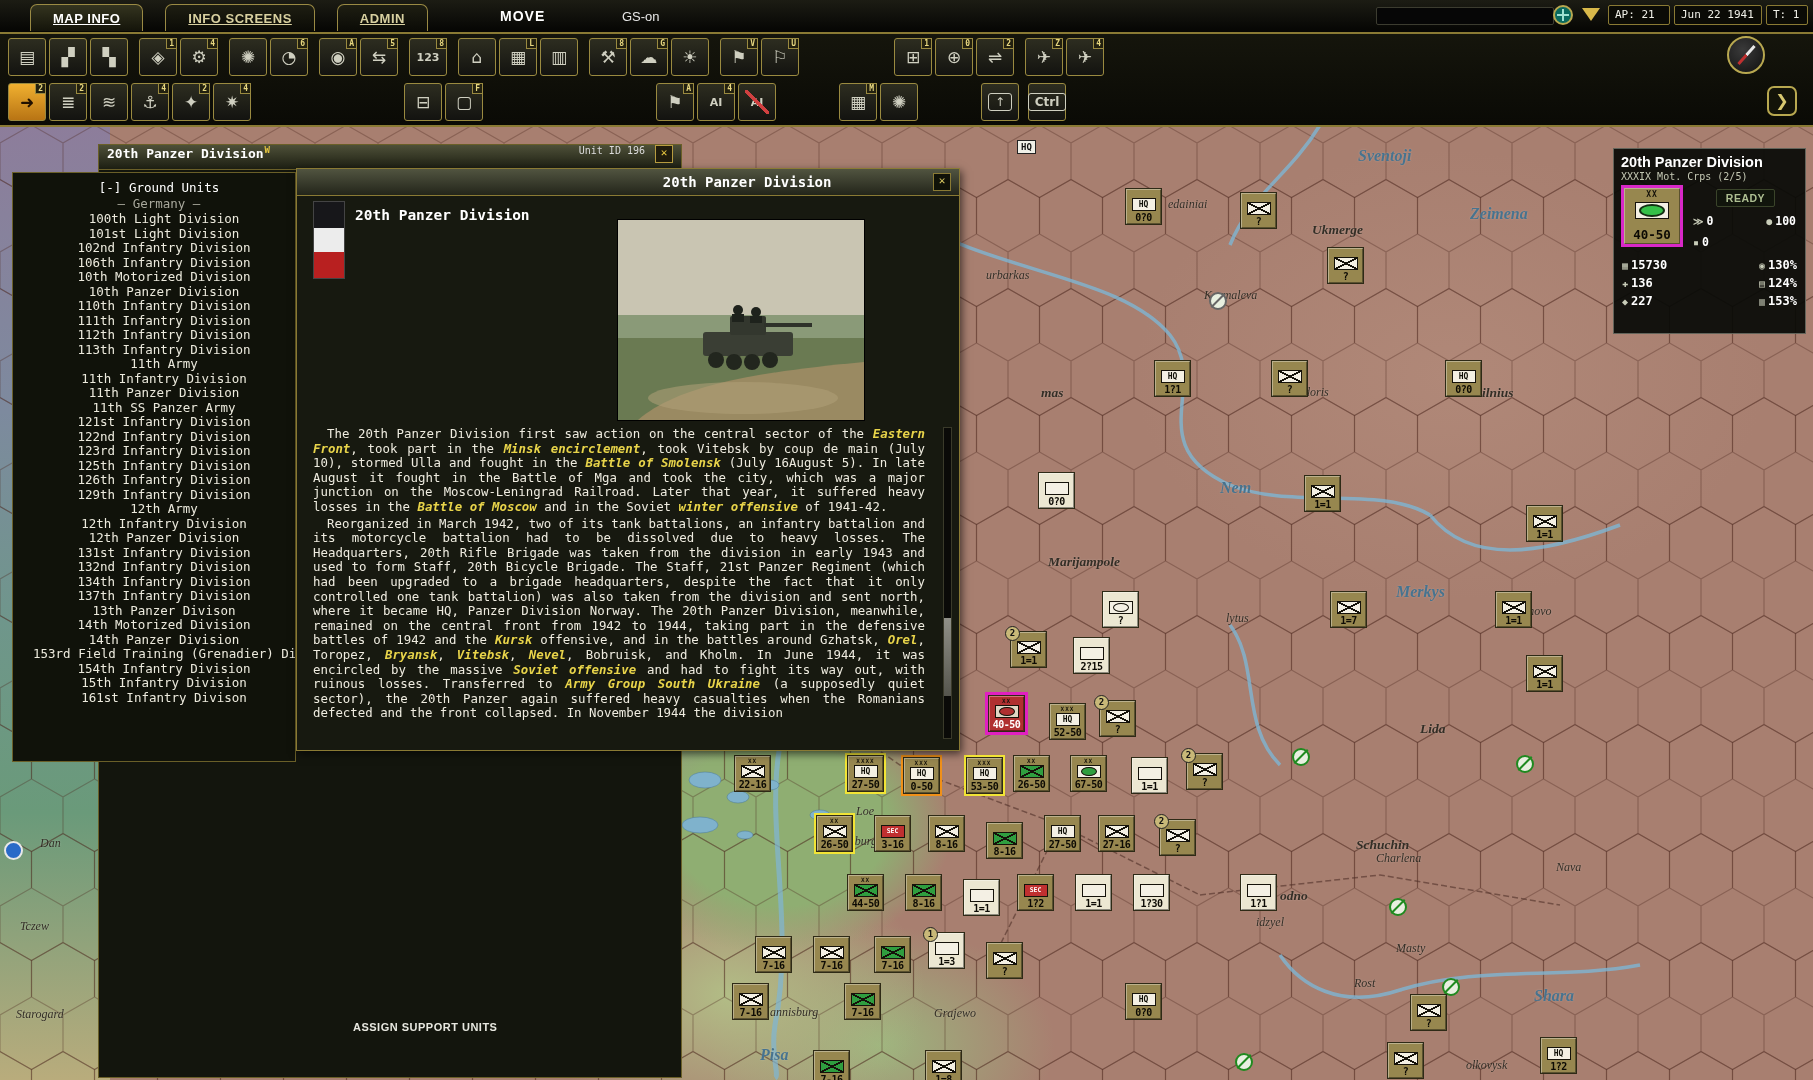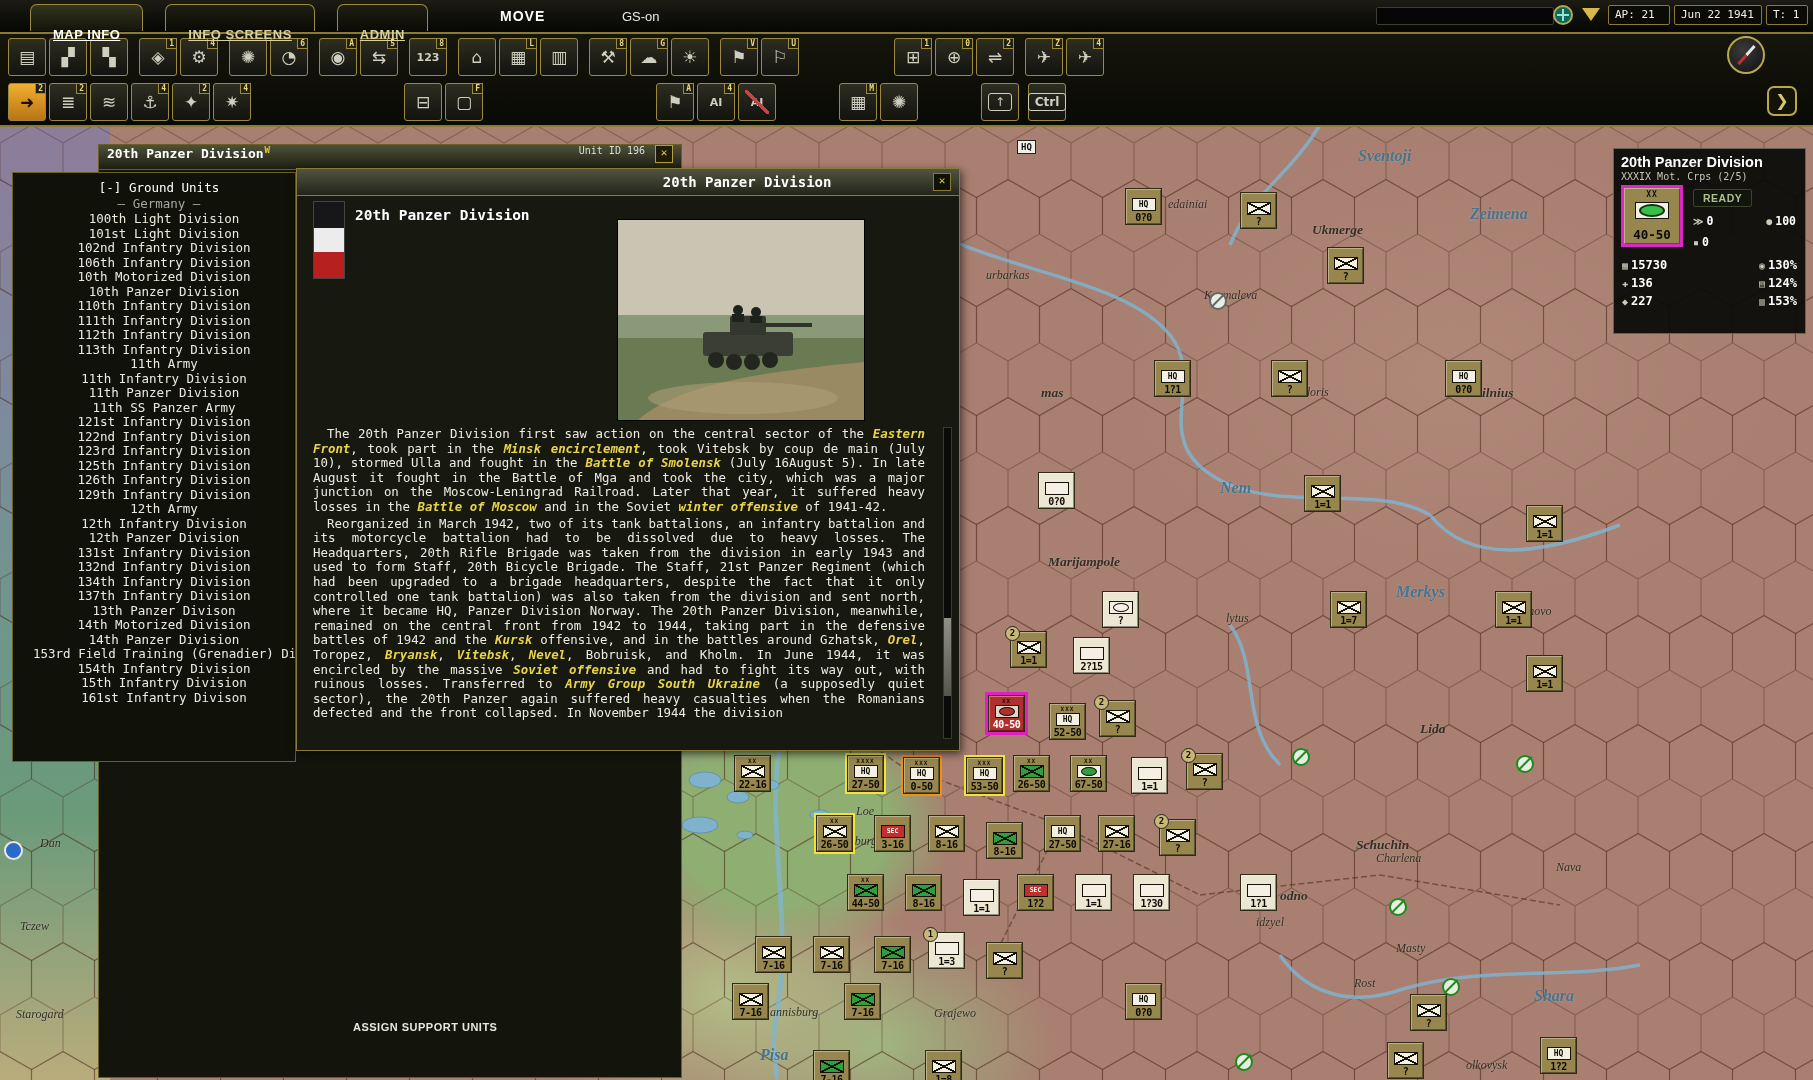--- a/index.html
+++ b/index.html
@@ -1,21 +1,21 @@
 <!DOCTYPE html>
 <html><head>
 <meta charset="utf-8">
 <style>
   html,body{margin:0;padding:0;background:#000;}
   #stage{position:relative;width:1813px;height:1080px;overflow:hidden;background:#000;font-family:"DejaVu Sans",sans-serif;}
 
   
   #topbar{position:absolute;top:0;left:0;width:1813px;height:32px;background:linear-gradient(#1c1c14,#050503);border-bottom:2px solid #8a7a34;z-index:30;}
   .tabs{position:absolute;left:30px;top:4px;display:flex;gap:22px;}
-  .tab{height:27px;padding:22px 22px 0;box-sizing:border-box;border:1px solid #9a8a44;border-bottom:none;border-radius:7px 7px 0 0;background:linear-gradient(#1e1e12,#0b0b06);color:#d8d0a0;font:bold 13px "Liberation Sans",sans-serif;letter-spacing:.5px;cursor:pointer;text-decoration:underline;}
+  .tab{height:27px;padding:6px 22px 0;box-sizing:border-box;border:1px solid #9a8a44;border-bottom:none;border-radius:7px 7px 0 0;background:linear-gradient(#1e1e12,#0b0b06);color:#d8d0a0;font:bold 13px "Liberation Sans",sans-serif;letter-spacing:.5px;cursor:pointer;text-decoration:underline;}
   .tab.active{background:linear-gradient(#34341f,#14140a);color:#fff;}
   .move{position:absolute;left:500px;top:8px;font:bold 14px "Liberation Sans",sans-serif;color:#fff;letter-spacing:1px;}
   .gs{position:absolute;left:622px;top:9px;font:13px "Liberation Sans",sans-serif;color:#e8e8e8;}
   .filter{position:absolute;left:1376px;top:7px;width:168px;height:16px;background:#060606;border:1px solid #3c3c30;border-radius:2px;color:#ddd;font:11px "DejaVu Sans Mono",monospace;padding:0 4px;}
   .globe{position:absolute;left:1553px;top:5px;width:20px;height:20px;border-radius:50%;background:#0a6a5e;border:2px solid #b8a850;box-sizing:border-box;}
   .globe::before{content:"";position:absolute;left:2px;right:2px;top:7px;height:2px;background:#9fe0d0;}
   .globe::after{content:"";position:absolute;left:7px;top:2px;bottom:2px;width:2px;background:#9fe0d0;}
   .funnel{position:absolute;left:1582px;top:8px;width:0;height:0;border-left:9px solid transparent;border-right:9px solid transparent;border-top:13px solid #d8b84a;}
   .ibox{position:absolute;top:5px;height:20px;box-sizing:border-box;border:1px solid #8a7a34;background:#0b0b06;color:#f0f0e8;font:11px/18px "DejaVu Sans Mono",monospace;padding:0 6px;border-radius:2px;white-space:nowrap;}
   #ap{left:1608px;width:62px;} #date{left:1674px;width:88px;} #turn{left:1766px;width:42px;}
@@ -110,21 +110,21 @@
   
   #unit-panel{position:absolute;left:1613px;top:148px;width:193px;height:186px;background:rgba(8,10,6,.93);border:1px solid #62645a;box-sizing:border-box;z-index:16;}
   .uptitle{font:bold 14.5px "Liberation Sans",sans-serif;color:#fff;margin:5px 7px 0;}
   .upsub{font:10px "DejaVu Sans Mono",monospace;color:#c4c8b4;margin:1px 7px 3px;}
   .upmid{display:flex;gap:10px;padding:0 7px;}
   .upcounter{position:relative;width:56px;height:56px;box-sizing:content-box;background:#97874f;border:3px solid #d828c8;box-shadow:inset 1px 1px 0 rgba(255,255,255,.35),inset -1px -1px 0 rgba(0,0,0,.4);cursor:pointer;flex:none;}
   .upcounter .ech{position:absolute;top:2px;left:0;width:100%;text-align:center;font:bold 8px "DejaVu Sans Mono",monospace;color:#15120a;letter-spacing:1px;}
   .upcounter .usym{position:absolute;left:50%;top:14px;transform:translateX(-50%);width:34px;height:17px;background:#f4f0e4;border:1px solid #15120a;box-sizing:border-box;}
   .upcounter .usym::before{content:"";position:absolute;inset:1px 3px;border:2px solid #143014;border-radius:50%;background:#35c048;}
   .upcounter .str{position:absolute;bottom:2px;left:0;width:100%;text-align:center;font:bold 12.5px "DejaVu Sans Mono",monospace;color:#0c0a04;}
-  .upright{flex:1;}
+  .upright{flex:1;text-align:center;}
   .ready{display:inline-block;margin-top:4px;border:1px solid #3a442a;background:#11150c;color:#aebf92;font:bold 10.5px "Liberation Sans",sans-serif;letter-spacing:.5px;padding:2px 9px;border-radius:2px;}
   .srow{display:flex;justify-content:space-between;margin-top:7px;font:bold 11.5px "DejaVu Sans Mono",monospace;color:#fff;padding-right:2px;}
   .stat-ic{color:#c9cdb9;font-size:10px;margin-right:3px;}
   .uprows{padding:5px 8px 0;}
   .strow{display:flex;justify-content:space-between;font:bold 12px "DejaVu Sans Mono",monospace;color:#fff;margin-top:4px;}
 </style>
 </head>
 <body>
 
 <div id="stage">

